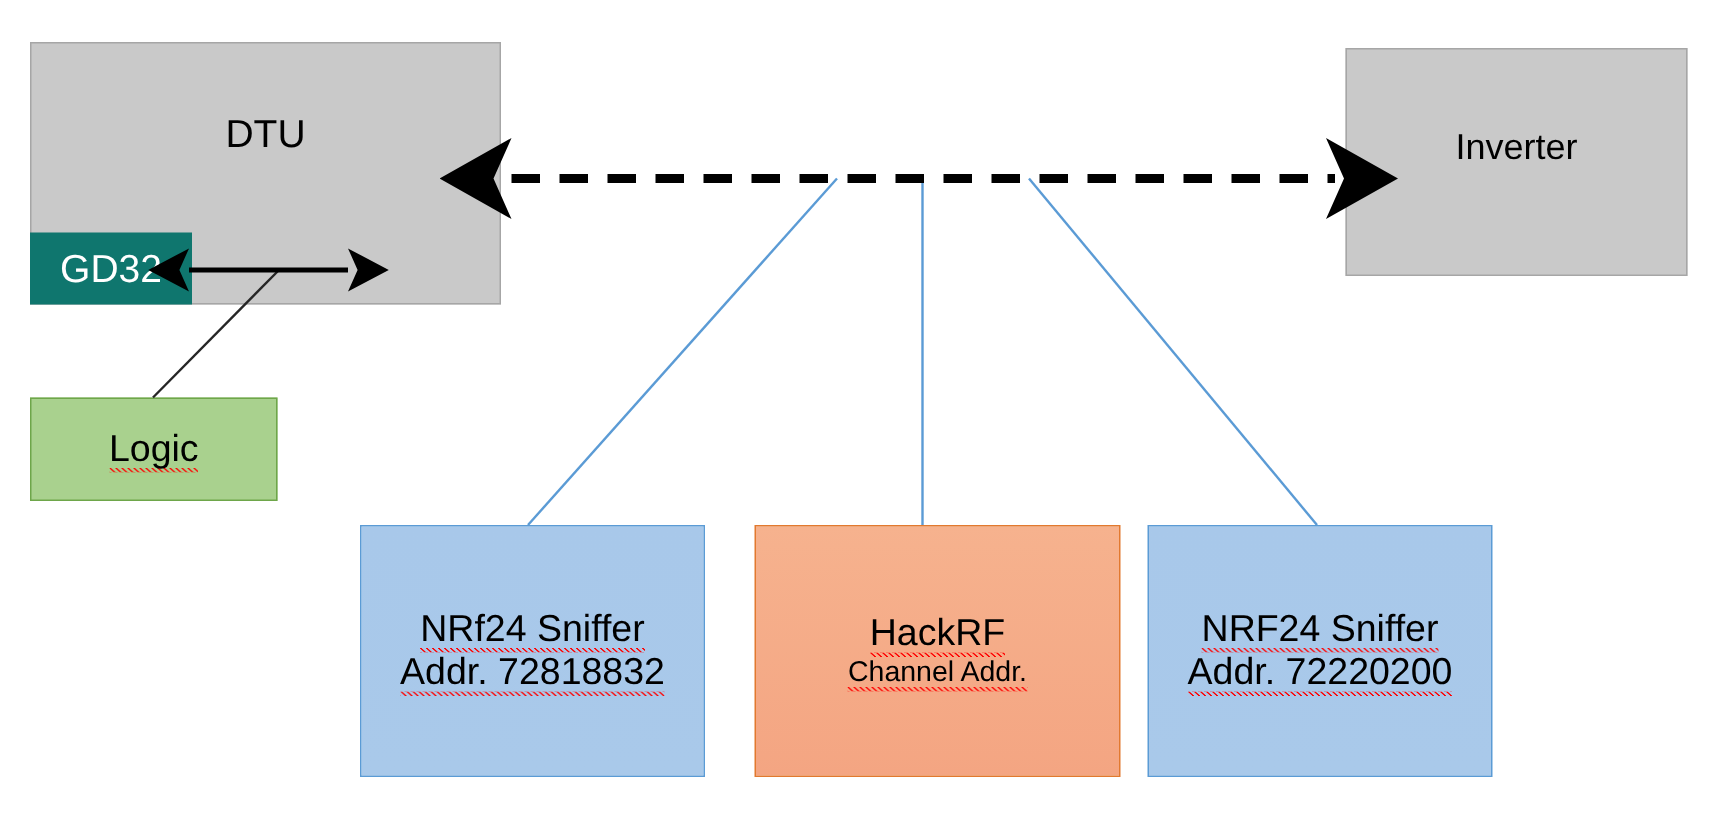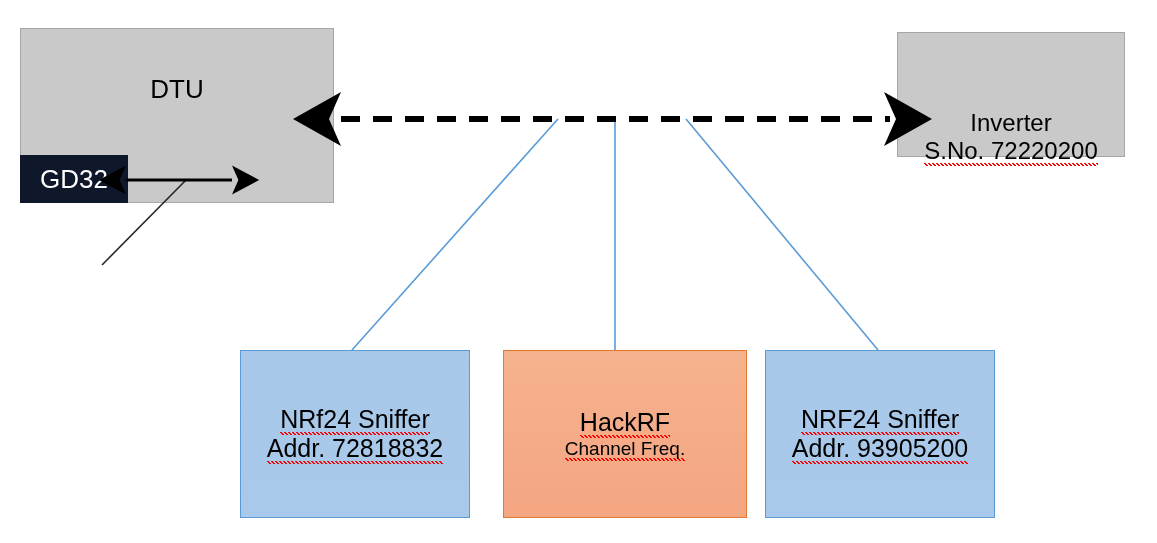--- a/index.html
+++ b/index.html
@@ -41,46 +41,46 @@
     background-repeat: repeat-x;
     background-position: 0 100%;
     background-size: 4px 3px;
     background-image: linear-gradient(45deg, transparent 40%, #ff0000 40%, #ff0000 60%, transparent 60%);
     padding-bottom: 2px;
   }
   
   .chip {
     position: absolute;
     box-sizing: border-box;
-    background: #0f172a;
+    background: #0f766e;
     color: #ffffff;
     display: flex;
     align-items: center;
     justify-content: center;
     font-size: 26px;
     top: 155px;
     height: 48px;
   }
   #gd32-box { left: 20px; width: 108px; }
   #nrf-box  { left: 231px; width: 103px; }
 
   
   #logic-box {
     left: 20px; top: 265px; width: 165px; height: 69px;
     background: #a9d18e;
     border: 1px solid #6ea64a;
     font-size: 25px;
   }
   
   #inverter-box {
-    left: 897px; top: 32px; width: 228px; height: 125px;
+    left: 897px; top: 32px; width: 228px; height: 152px;
     background: #c9c9c9;
     border: 1px solid #a6a6a6;
     justify-content: flex-start;
-    padding-top: 76px;
+    padding-top: 52px;
   }
   .inv-line { font-size: 24px; }
 
   
   .bottom {
     top: 350px; height: 168px;
   }
   .blue {
     background: linear-gradient(180deg, #a8c8ea 0%, #a9c9ea 100%);
     border: 1px solid #5b9bd5;
@@ -109,39 +109,41 @@
 
   <div class="node" id="dtu-box">
     <div class="dtu-line">DTU</div>
   </div>
 
   <div class="chip" id="gd32-box">
     <span>GD32</span>
   </div>
 
 
+  <div class="node" id="logic-box">
+    <div><span class="sp-red">Logic</span></div>
+  </div>
 
   <div class="node" id="inverter-box">
     <div class="inv-line">Inverter</div>
-    <div class="inv-line"><span class="sp-red">S.No. 72220200</span></div>
   </div>
 
   <div class="node bottom blue" id="sniffer-left">
     <div class="bottom-line"><span class="sp-red">NRf24 Sniffer</span></div>
     <div class="bottom-line"><span class="sp-red">Addr. 72818832</span></div>
   </div>
 
   <div class="node bottom orange" id="hackrf-box">
     <div class="bottom-line"><span class="sp-red">HackRF</span></div>
-    <div class="small-line"><span class="sp-red">Channel Freq.</span></div>
+    <div class="small-line"><span class="sp-red">Channel Addr.</span></div>
   </div>
 
   <div class="node bottom blue" id="sniffer-right">
     <div class="bottom-line"><span class="sp-red">NRF24 Sniffer</span></div>
-    <div class="bottom-line"><span class="sp-red">Addr. 93905200</span></div>
+    <div class="bottom-line"><span class="sp-red">Addr. 72220200</span></div>
   </div>
 
   <svg id="wires" viewBox="0 0 1157 543">
     <defs>
       <marker id="ahL" markerWidth="9" markerHeight="9" refX="8" refY="4.5" orient="auto" markerUnits="strokeWidth">
         <path d="M8,0 L0,4.5 L8,9 L6,4.5 Z" fill="#000000"></path>
       </marker>
       <marker id="ahR" markerWidth="9" markerHeight="9" refX="1" refY="4.5" orient="auto" markerUnits="strokeWidth">
         <path d="M0,0 L8,4.5 L0,9 L2,4.5 Z" fill="#000000"></path>
       </marker>

